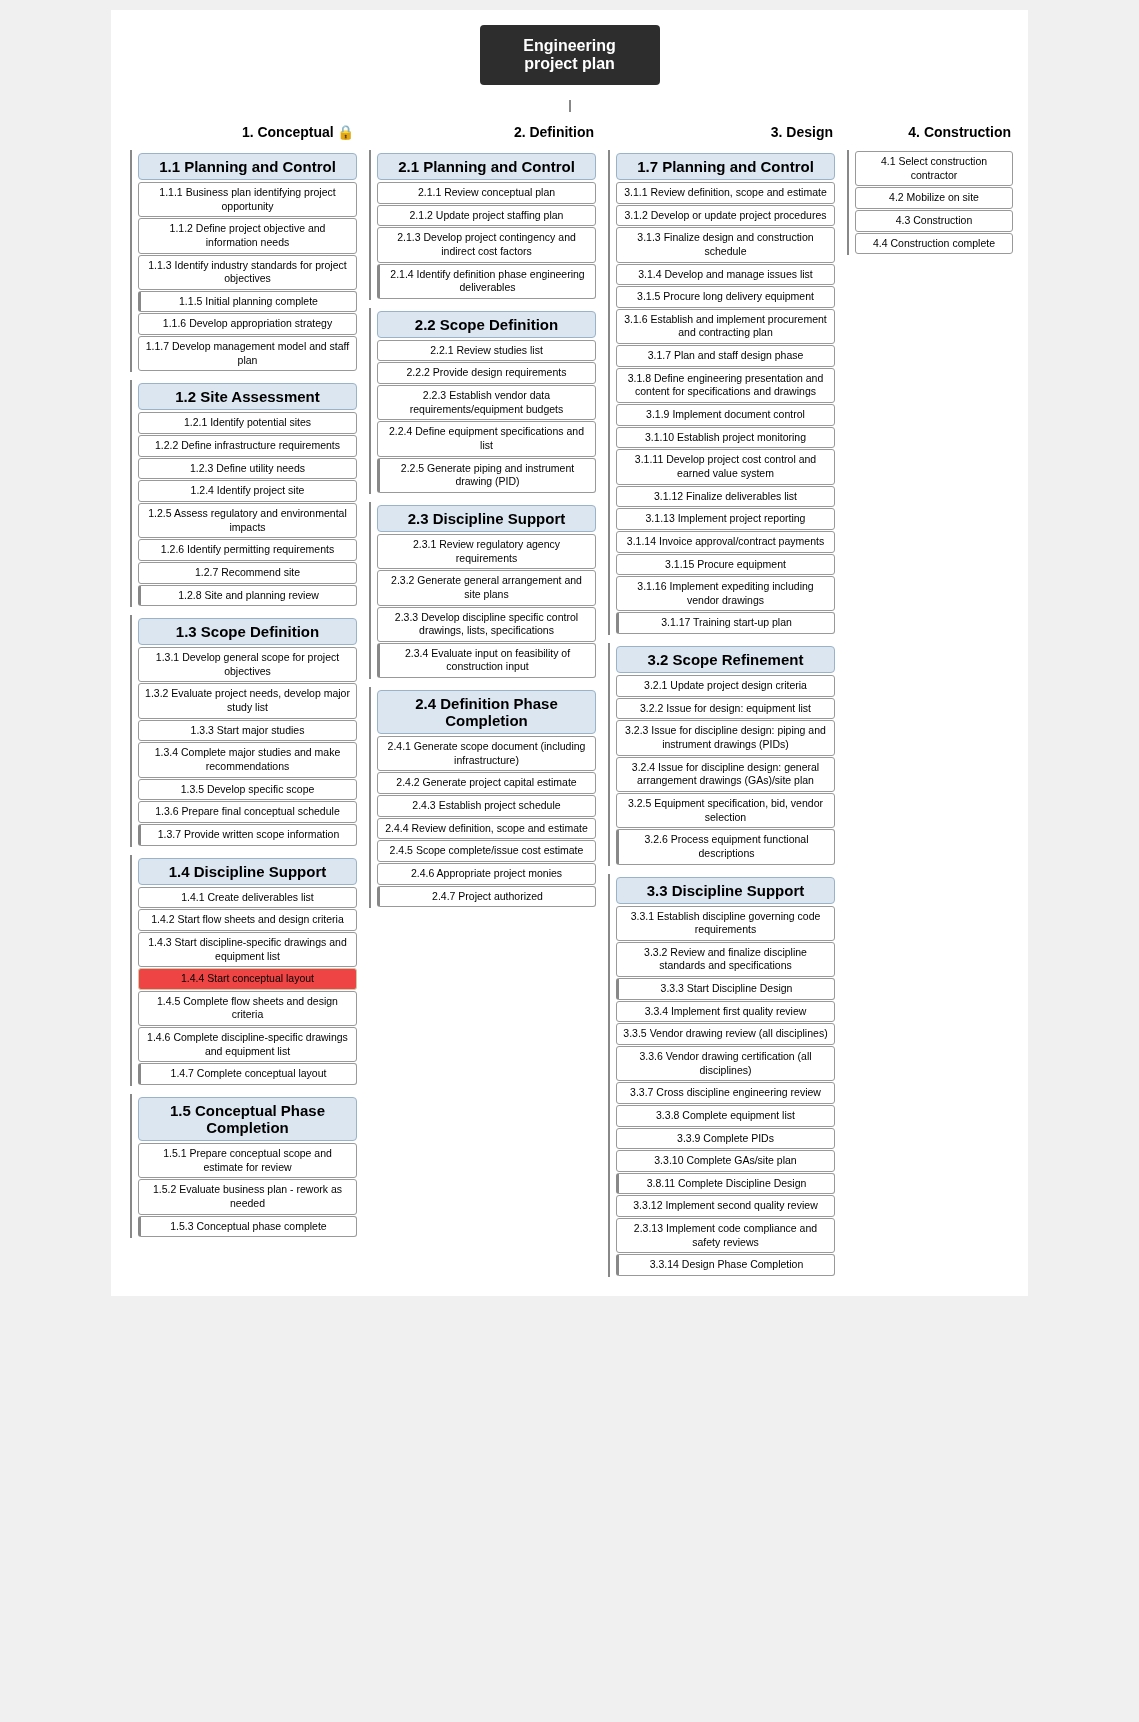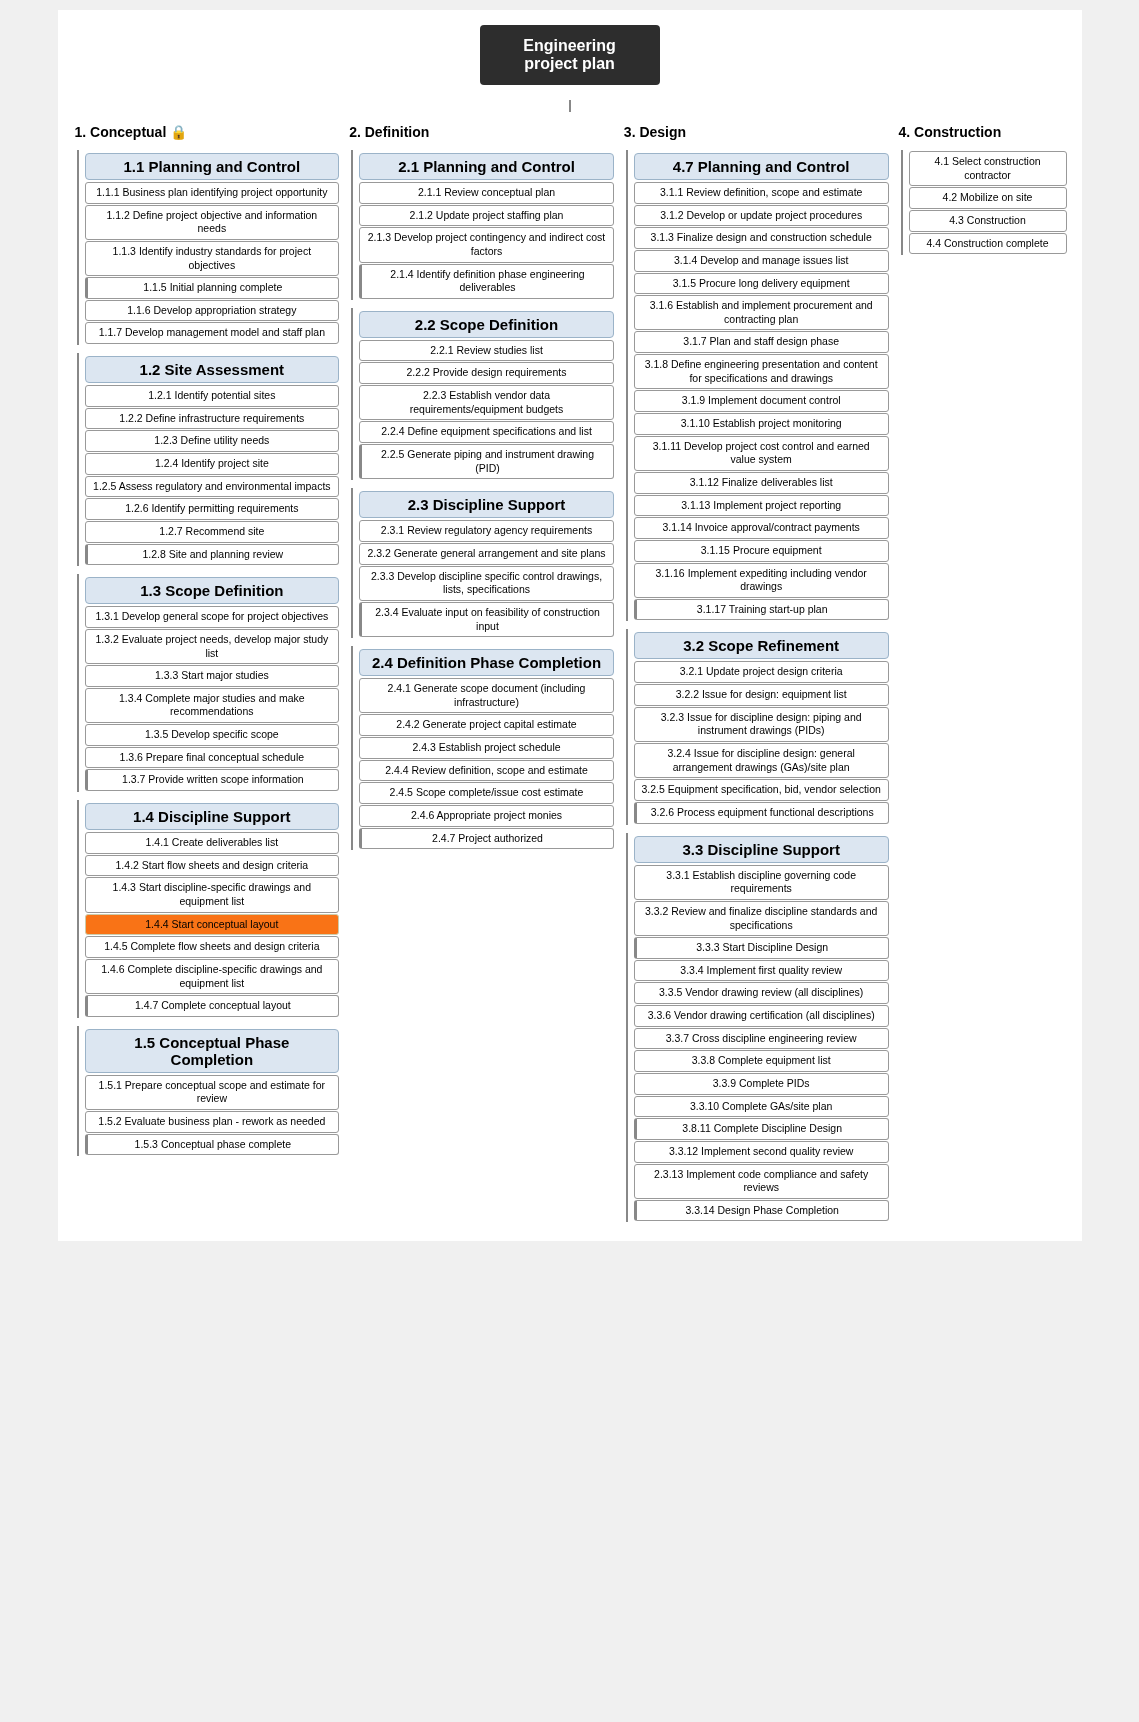--- a/index.html
+++ b/index.html
@@ -5,21 +5,21 @@
     * { box-sizing: border-box; margin: 0; padding: 0; }
     body {
       background: #f0f0f0;
       font-family: Arial, sans-serif;
       font-size: 11px;
       padding: 10px;
       min-width: 1139px;
     }
     .page {
       background: #ffffff;
-      width: 1024px;
+      width: 917px;
       margin: 0 auto;
       padding: 15px;
     }
     .main-title {
       background: #2d2d2d;
       color: #ffffff;
       text-align: center;
       padding: 12px 20px;
       font-size: 16px;
       font-weight: bold;
@@ -30,20 +30,21 @@
     .columns-wrapper {
       display: flex;
       gap: 8px;
       align-items: flex-start;
     }
     .column {
       flex: 1;
       display: flex;
       flex-direction: column;
       gap: 4px;
+      align-items: flex-end;
     }
     .column-4 {
       flex: 0 0 170px;
     }
     .phase-header {
       font-size: 14px;
       font-weight: bold;
       color: #000;
       padding: 4px 2px;
       margin-bottom: 2px;
@@ -62,21 +63,21 @@
       background: #ffffff;
       border: 1px solid #999;
       border-radius: 3px;
       padding: 3px 6px;
       font-size: 10.5px;
       text-align: center;
       margin: 1px 0;
       line-height: 1.3;
     }
     .item-box.highlighted {
-      background: #f97316;
+      background: #ef4444;
       border-color: #cca;
     }
     .col-section {
       border-left: 2px solid #888;
       padding-left: 6px;
       margin-left: 4px;
       margin-bottom: 4px;
     }
   </style>
 </head>
@@ -170,21 +171,21 @@
           <div class="item-box">2.4.3  Establish project schedule</div>
           <div class="item-box">2.4.4  Review definition, scope and estimate</div>
           <div class="item-box">2.4.5  Scope complete/issue cost estimate</div>
           <div class="item-box">2.4.6  Appropriate project monies</div>
           <div class="item-box" style="border-left: 3px solid rgb(136, 136, 136);">2.4.7  Project authorized</div>
         </div>
       </div>
       <div class="column">
         <div class="phase-header">3.  Design</div>
         <div class="col-section">
-          <div class="section-header">4.7 Planning and Control</div>
+          <div class="section-header">1.7 Planning and Control</div>
           <div class="item-box">3.1.1  Review definition, scope and estimate</div>
           <div class="item-box">3.1.2  Develop or update project procedures</div>
           <div class="item-box">3.1.3  Finalize design and construction schedule</div>
           <div class="item-box">3.1.4  Develop and manage issues list</div>
           <div class="item-box">3.1.5  Procure long delivery equipment</div>
           <div class="item-box">3.1.6  Establish and implement procurement and contracting plan</div>
           <div class="item-box">3.1.7  Plan and staff design phase</div>
           <div class="item-box">3.1.8  Define engineering presentation and content for specifications and drawings</div>
           <div class="item-box">3.1.9  Implement document control</div>
           <div class="item-box">3.1.10  Establish project monitoring</div>

